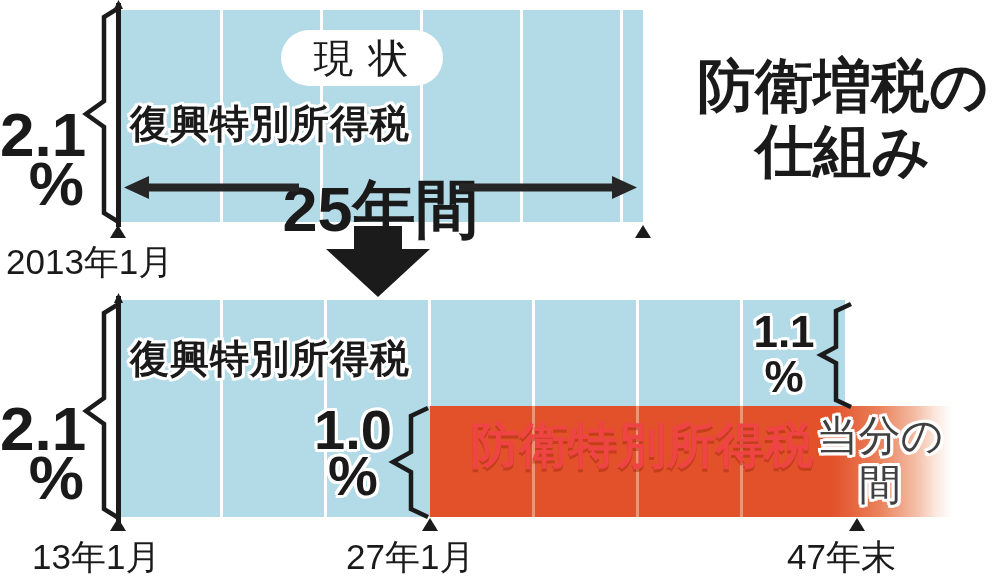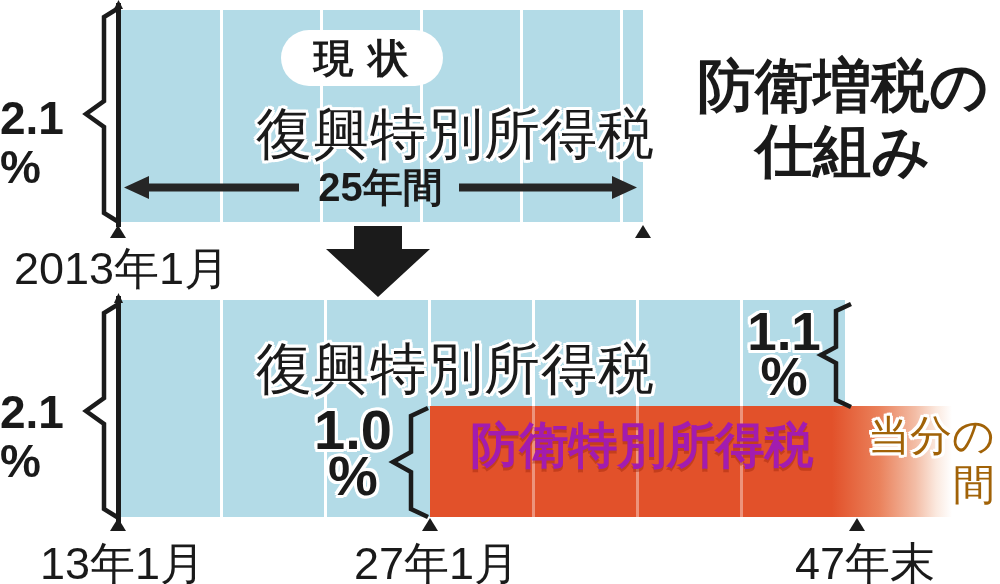--- a/index.html
+++ b/index.html
@@ -16,44 +16,44 @@
   .red-bar{
     position:absolute;left:430px;top:406px;width:522px;height:111px;
     background:linear-gradient(90deg,#e2512a 0%,#e2512a 77%,#ea815b 86%,#f3bda6 93%,#fbe9df 97%,rgba(255,255,255,0) 100%);
   }
   .outline{
     text-shadow:
       -3px 0 0 #fff,3px 0 0 #fff,0 -3px 0 #fff,0 3px 0 #fff,
       -2px -2px 0 #fff,2px -2px 0 #fff,-2px 2px 0 #fff,2px 2px 0 #fff,
       -3px -2px 0 #fff,3px 2px 0 #fff,-2px 3px 0 #fff,2px -3px 0 #fff;
   }
-  .tax-label{font-size:56px;font-weight:normal;text-align:right;letter-spacing:1px;white-space:nowrap;}
-  .rate{text-align:left;font-weight:600;line-height:49px;font-size:46px;}
-  .rate-sm{text-align:center;font-weight:bold;line-height:45px;font-size:53px;}
-  .date-label{font-size:45px;white-space:nowrap;letter-spacing:0px;margin-left:8px;}
+  .tax-label{font-size:39px;font-weight:bold;text-align:left;letter-spacing:1px;white-space:nowrap;}
+  .rate{text-align:right;font-weight:600;line-height:49px;font-size:62px;margin-top:16px;}
+  .rate-sm{text-align:center;font-weight:bold;line-height:45px;font-size:44px;}
+  .date-label{font-size:35px;white-space:nowrap;letter-spacing:0px;}
   .pill{
     position:absolute;left:281px;top:30px;width:162px;height:56px;border-radius:28px;
     background:#ffffff;display:flex;align-items:center;justify-content:center;
-    font-size:40px;font-weight:bold;letter-spacing:2px;
+    font-size:40px;font-weight:normal;letter-spacing:2px;
   }
-  .duration{position:absolute;left:118px;top:160px;width:525px;text-align:center;
-    font-size:40px;font-weight:bold;white-space:nowrap;}
+  .duration{position:absolute;left:118px;top:167px;width:525px;text-align:center;
+    font-size:63px;font-weight:bold;white-space:nowrap;}
   .title{position:absolute;left:683px;top:53px;width:320px;text-align:center;
     font-size:58px;font-weight:bold;line-height:65px;white-space:nowrap;}
   .defense-main{
     position:absolute;left:432px;top:413px;width:420px;text-align:center;
-    font-size:49px;font-weight:bold;color:#a21caf;white-space:nowrap;
+    font-size:49px;font-weight:bold;color:#ef4444;white-space:nowrap;
     text-shadow:0 3px 0 rgba(160,40,10,0.45);
   }
   .defense-sub{
     position:absolute;left:432px;top:464px;width:420px;text-align:center;
     font-size:35px;font-weight:bold;color:#ffffff;white-space:nowrap;
   }
-  .note{position:absolute;left:845px;top:411px;width:150px;text-align:right;
-    font-size:42px;line-height:49px;color:#a16207;white-space:nowrap;}
+  .note{position:absolute;left:805px;top:411px;width:150px;text-align:center;
+    font-size:42px;line-height:49px;color:#404040;white-space:nowrap;}
   svg .stroke{stroke:#1b1b1b;fill:none;}
 </style>
 </head>
 <body>
 
 <div class="fig">
 
   <div class="bar" style="left:118px;top:10px;width:525px;height:212px;">
     <div class="gridline" style="left:102px;"></div>
     <div class="gridline" style="left:202px;"></div>

